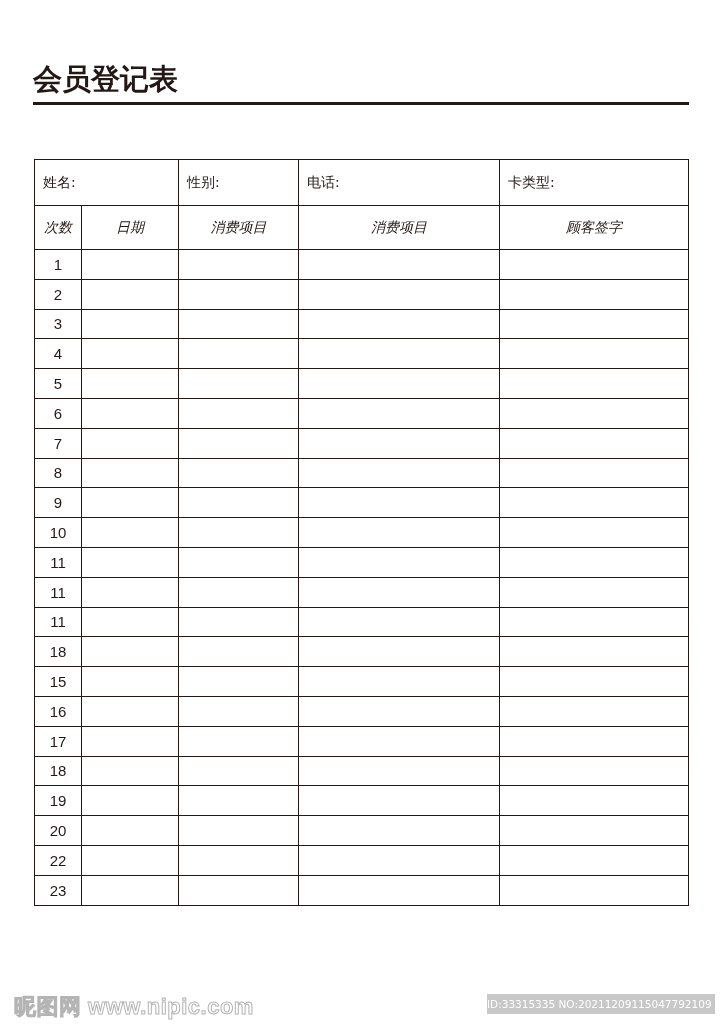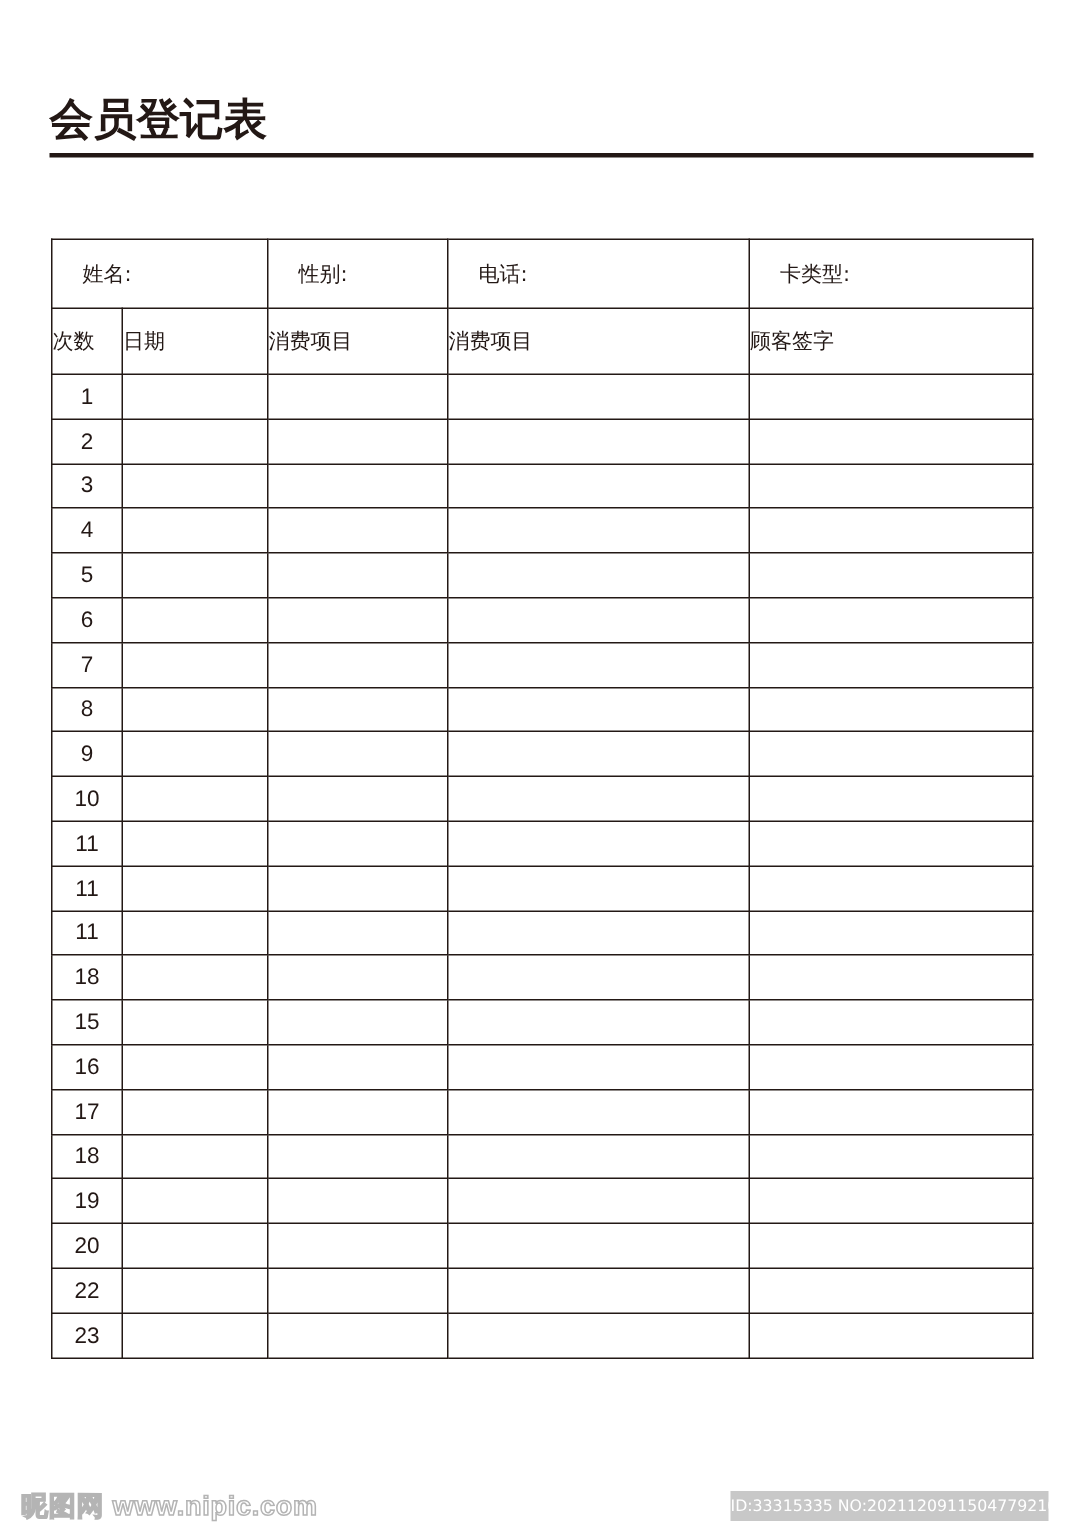--- a/index.html
+++ b/index.html
@@ -45,54 +45,55 @@
       border: 1px solid #231815;
       padding: 0;
       font-size: 14px;
       color: #231815;
       overflow: hidden;
       white-space: nowrap;
     }
     tr.info-row td {
       height: 45px;
       text-align: left;
-      padding-left: 20px;
+      padding-left: 8px;
       vertical-align: middle;
       margin-left: 33px;
     }
     tr.header-row td {
       height: 43px;
-      text-align: left;
+      text-align: center;
       vertical-align: middle;
+      font-style: italic;
     }
     tr.data-row td {
       height: 28.8px;
       text-align: center;
       vertical-align: middle;
     }
     tr.data-row td.num {
       font-family: "Liberation Sans", sans-serif;
       font-size: 15px;
     }
     .watermark-left {
       position: absolute;
       left: 14px;
       top: 992px;
       font-family: "Liberation Sans", sans-serif;
-      font-size: 18px;
+      font-size: 22px;
       font-weight: bold;
       color: #ffffff;
       -webkit-text-stroke: 1px #b4b4b4;
       letter-spacing: 0.5px;
     }
     .watermark-right {
       position: absolute;
       left: 487px;
       top: 994px;
-      width: 212px;
+      width: 228px;
       height: 20px;
       background: #c8c8c8;
       color: #ffffff;
       font-family: "DejaVu Sans", sans-serif;
       font-size: 10.5px;
       line-height: 20px;
       white-space: nowrap;
     }
   </style>
 </head>

